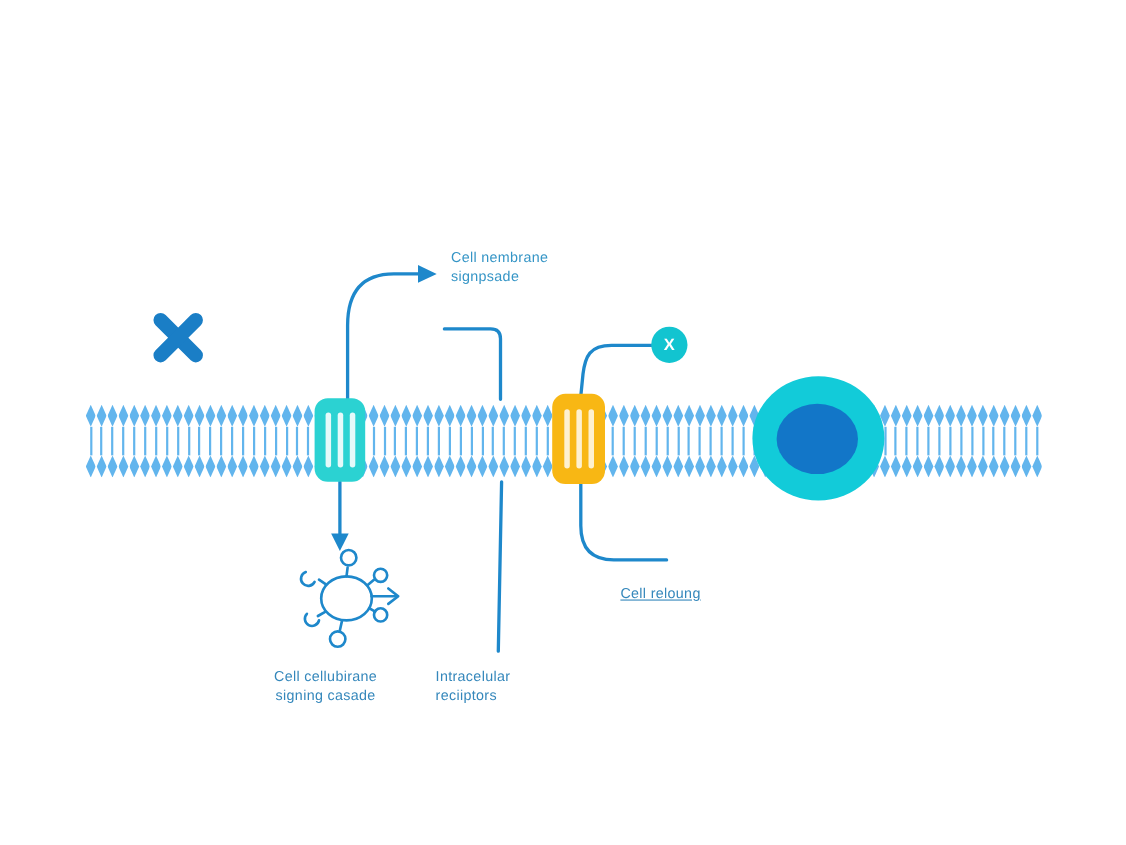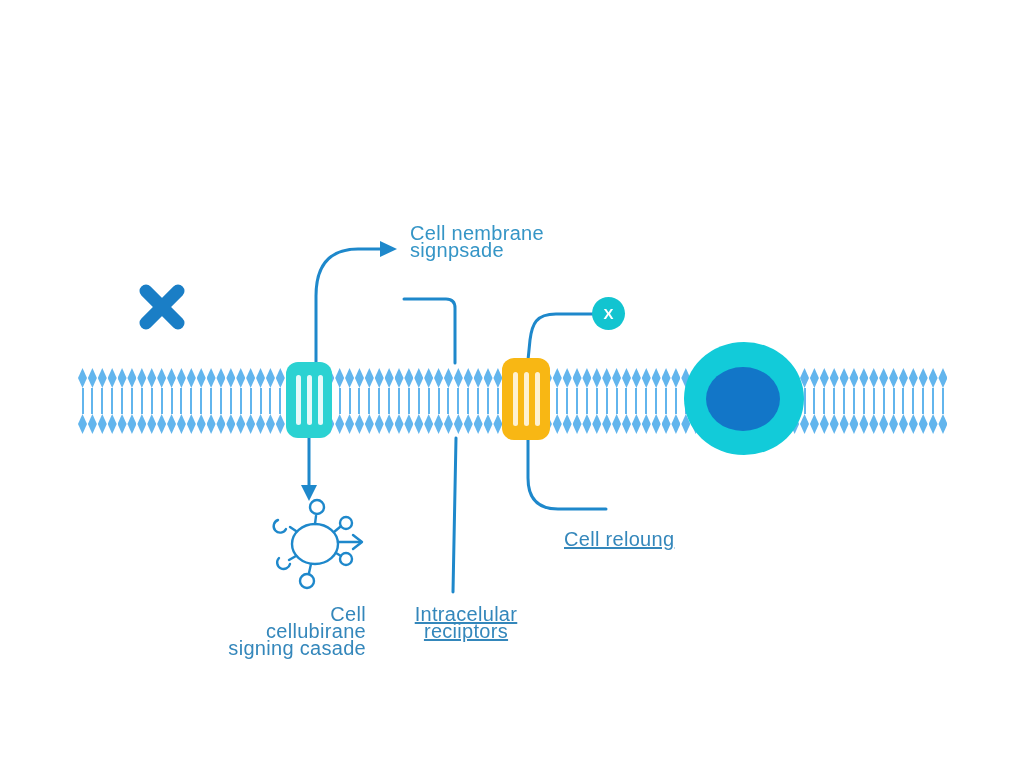--- a/index.html
+++ b/index.html
@@ -35,24 +35,24 @@
 
   
   #ligand{
     left:592px;top:297px;width:33px;height:33px;border-radius:50%;
     background:#12c4d0;color:#ffffff;z-index:3;
     display:flex;align-items:center;justify-content:center;
     font-size:15px;font-weight:bold;
   }
 
   
-  .label{color:#3487bb;font-size:20px;line-height:17px;letter-spacing:0.3px;z-index:5;}
+  .label{color:#3487bb;font-size:13px;line-height:17px;letter-spacing:0.3px;z-index:5;}
   #label-receptor{left:410px;top:225px;text-align:left;color:#3595c6;}
-  #label-cascade{left:226px;top:606px;width:140px;text-align:right;}
-  #label-intracellular{left:396px;top:606px;width:140px;text-align:center;text-decoration:underline;}
+  #label-cascade{left:226px;top:606px;width:140px;text-align:center;}
+  #label-intracellular{left:396px;top:606px;width:140px;text-align:left;}
   #label-release{left:564px;top:531px;text-decoration:underline;}
 
   svg{position:absolute;left:0;top:0;}
   .stroke{stroke:#1e88cb;stroke-width:3;fill:none;stroke-linecap:round;stroke-linejoin:round;}
   .fillhead{fill:#1e88cb;stroke:none;}
   .thin{stroke:#1e88cb;stroke-width:2.4;fill:none;stroke-linecap:round;stroke-linejoin:round;}
 </style>
 </head>
 <body>
 

